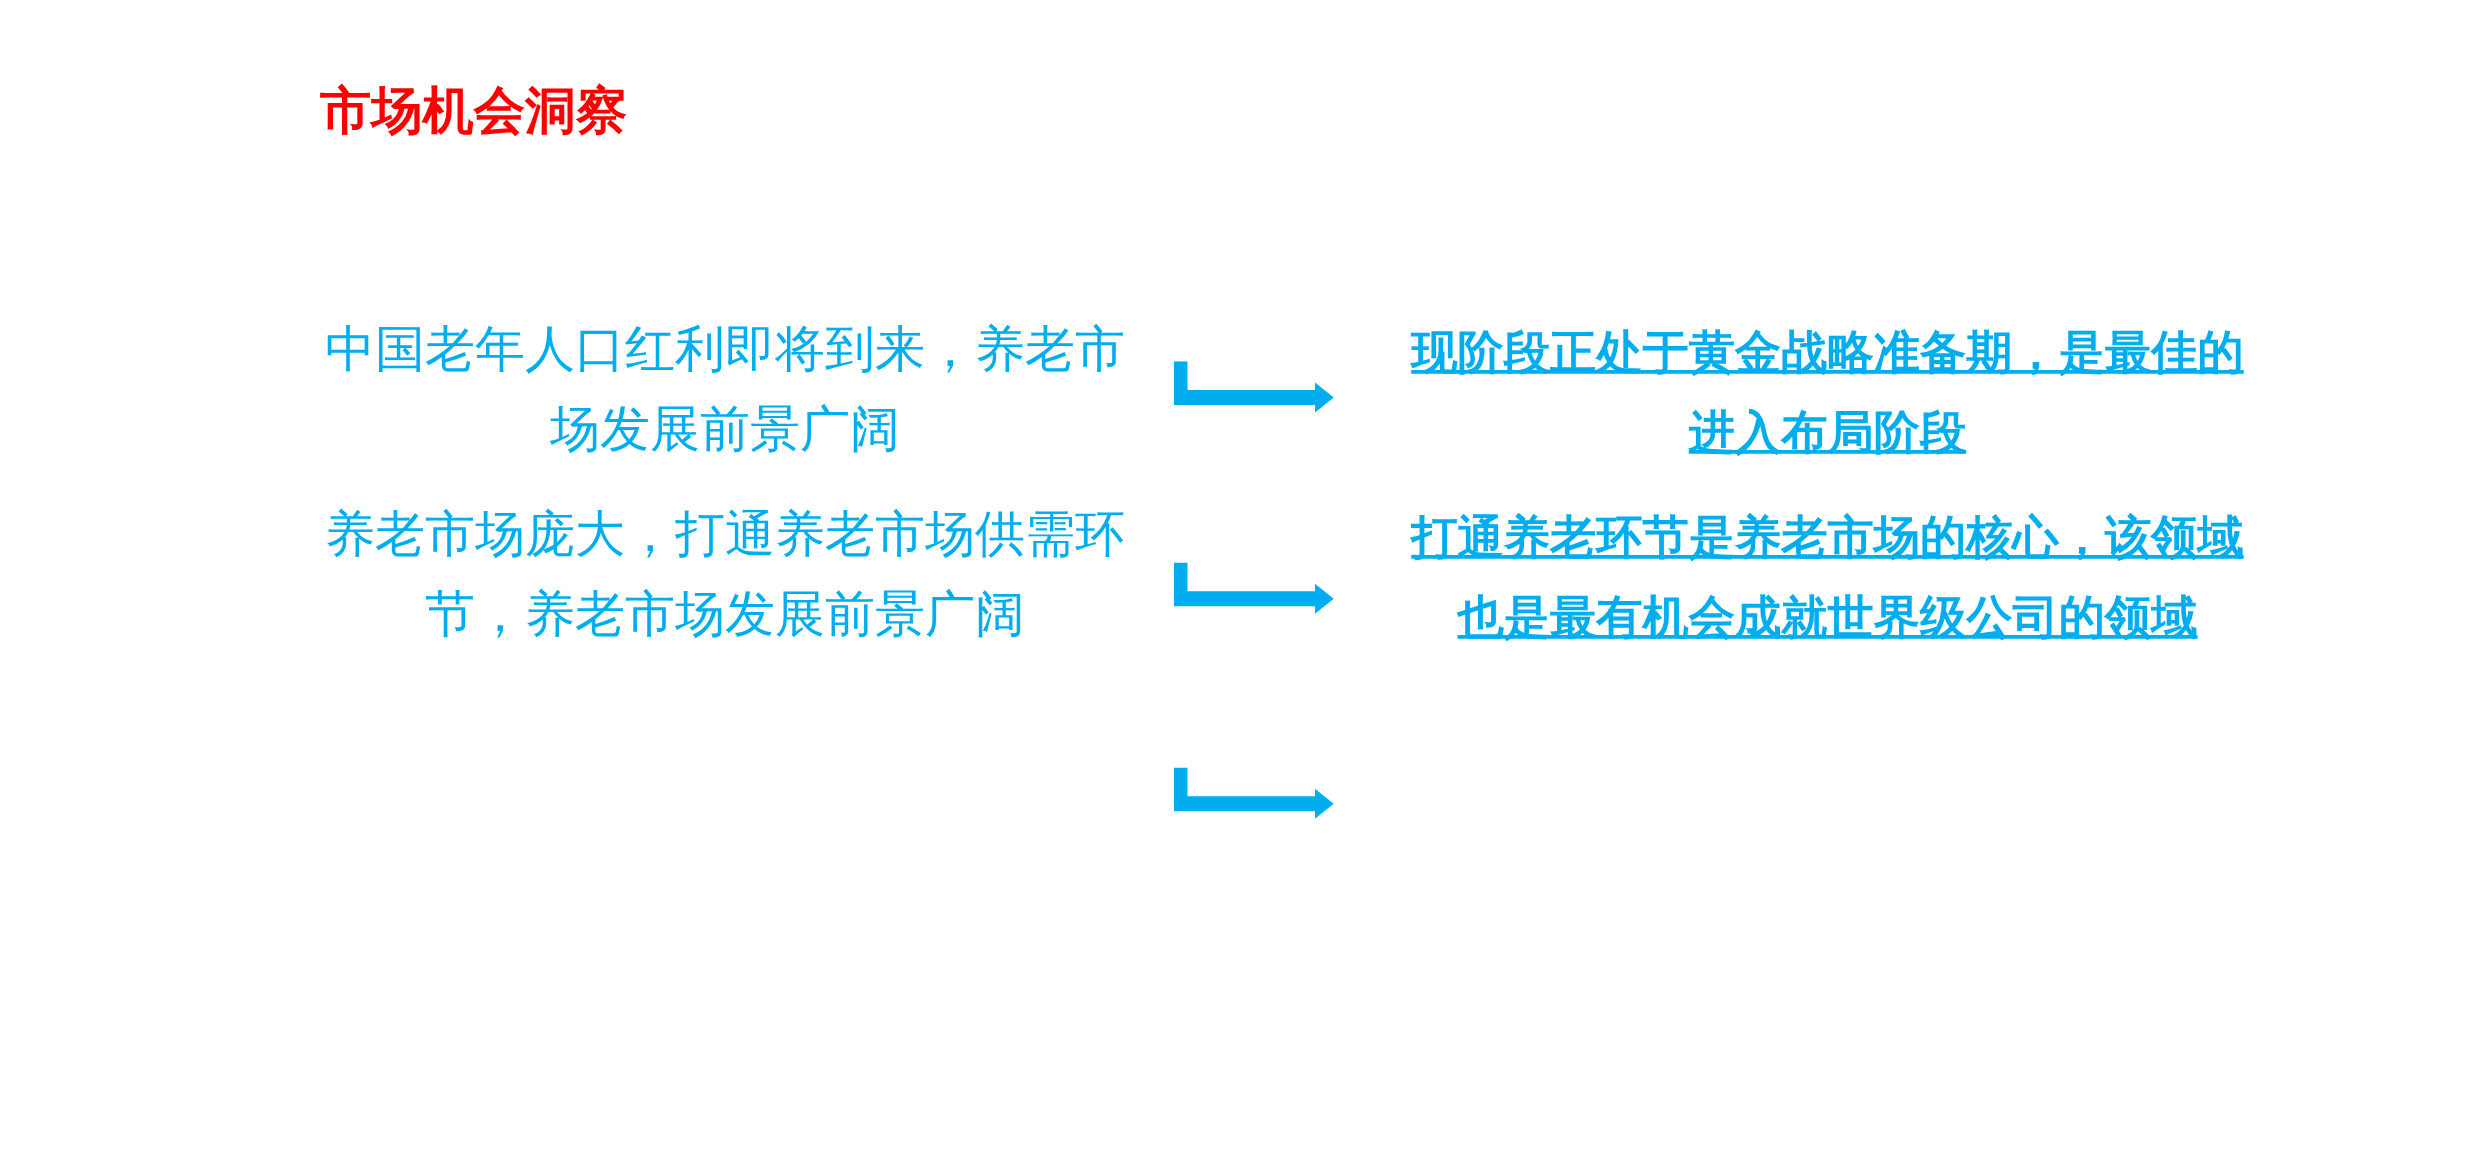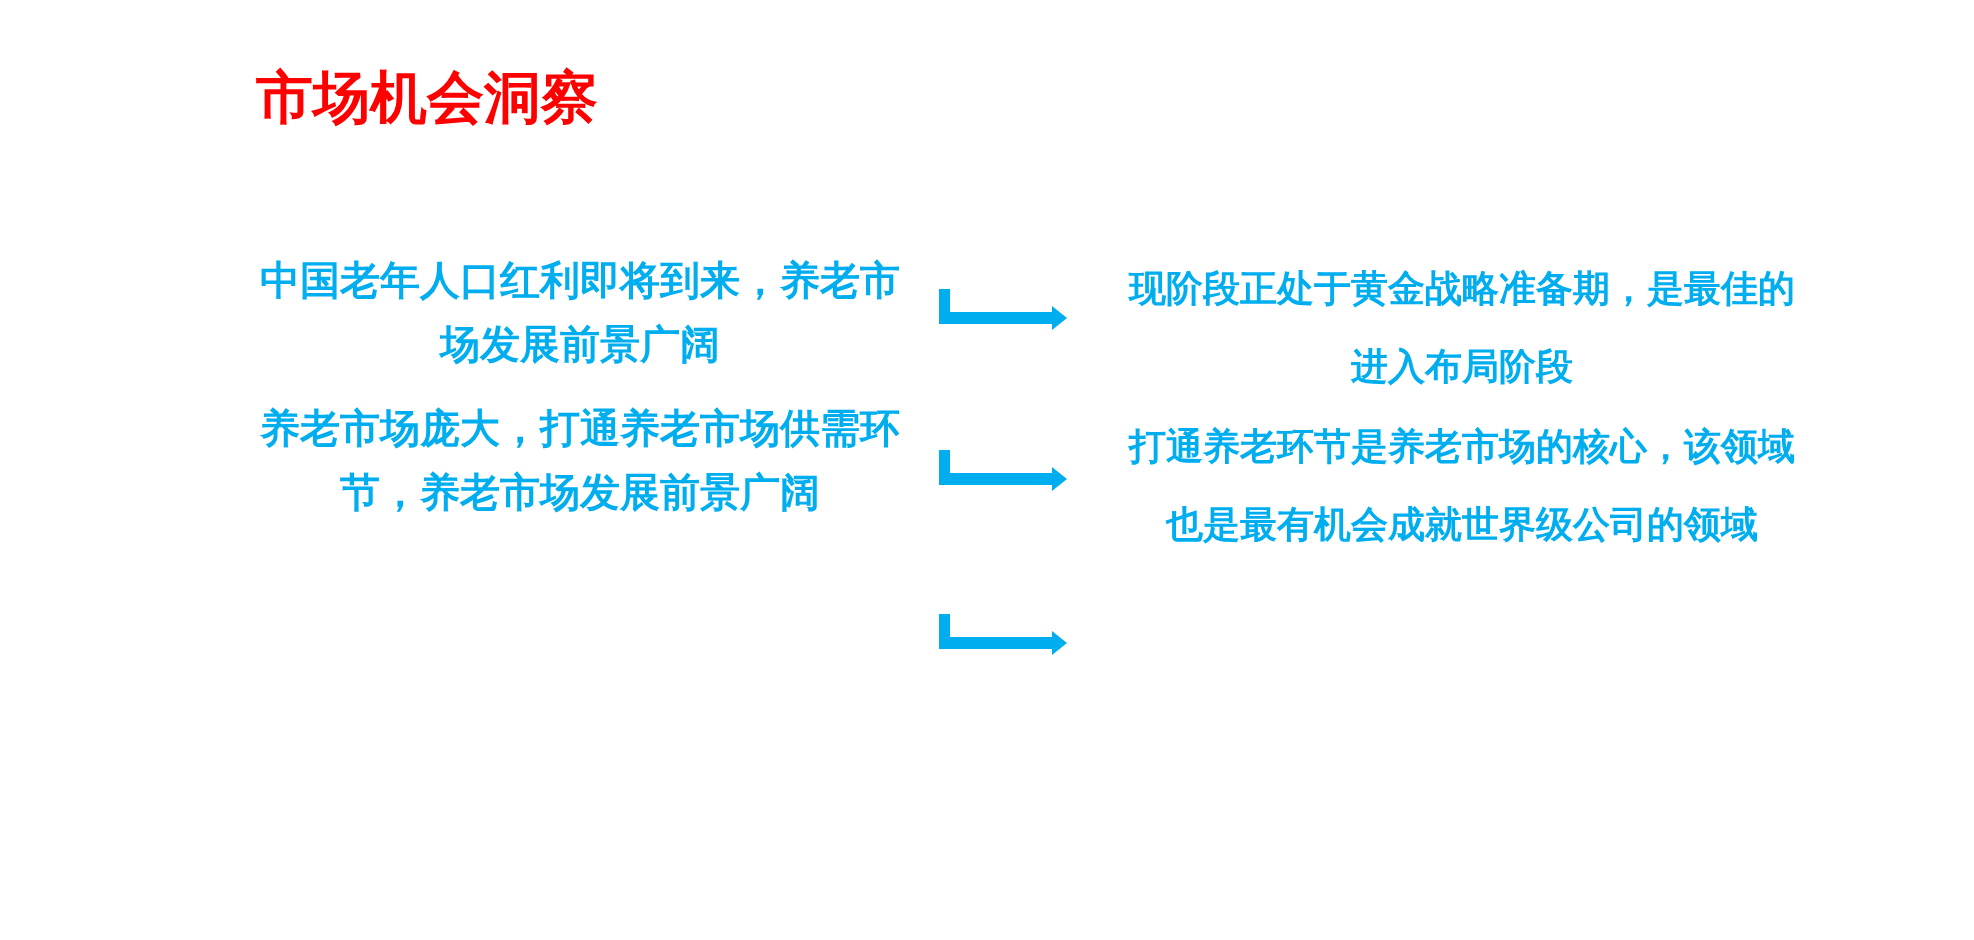--- a/index.html
+++ b/index.html
@@ -8,51 +8,52 @@
     width: 1974px;
     height: 940px;
     background: #ffffff;
     overflow: hidden;
     font-family: "Liberation Sans", sans-serif;
   }
   .title {
     position: absolute;
     left: 256px;
     top: 66px;
-    font-size: 57px;
+    font-size: 41px;
     line-height: 1.1;
     font-weight: bold;
     color: #fe0000;
     white-space: nowrap;
   }
   .obs {
     position: absolute;
     left: 250px;
     width: 660px;
     text-align: center;
     font-size: 40px;
     line-height: 64px;
-    font-weight: bold;
+    font-weight: normal;
     color: #00aeef;
   }
   .obs1 { top: 248px; }
   .obs2 { top: 396px; }
   .obs3 { top: 554px; }
   .ins {
     position: absolute;
     left: 1122px;
     width: 680px;
     text-align: center;
     font-size: 37px;
-    line-height: 78px;
+    line-height: 64px;
     font-weight: bold;
     color: #00aeef;
+    text-decoration: underline;
   }
   .ins1 { top: 250px; }
-  .ins2 { top: 408px; }
+  .ins2 { top: 398px; }
   .ins3 { top: 570px; }
   .arrow {
     position: absolute;
     left: 939px;
     width: 128px;
     height: 42px;
   }
   .arrow1 { top: 289px; }
   .arrow2 { top: 450px; }
   .arrow3 { top: 614px; }

